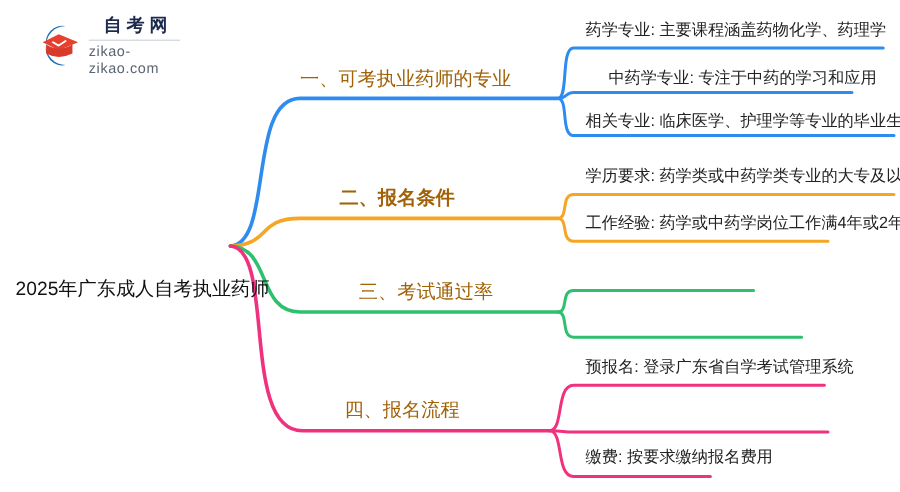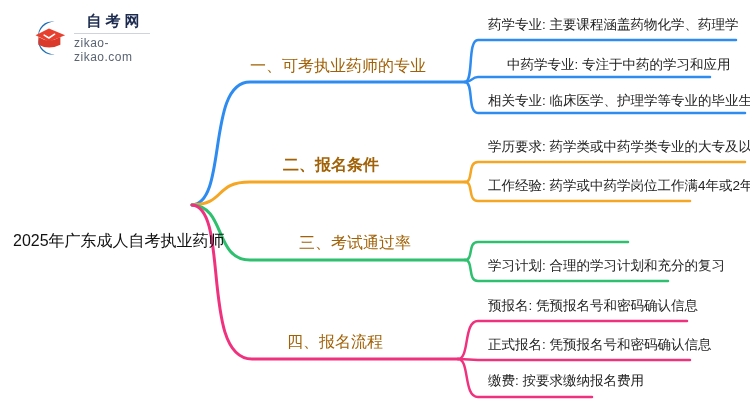--- a/index.html
+++ b/index.html
@@ -71,19 +71,17 @@
   <div class="txt branch-label" style="left:299px;top:233px;">三、考试通过率</div>
   <div class="txt branch-label" style="left:287px;top:332px;">四、报名流程</div>
 
   <div class="txt child-label" style="left:488px;top:16px;">药学专业: 主要课程涵盖药物化学、药理学</div>
   <div class="txt child-label" style="left:507px;top:56px;">中药学专业: 专注于中药的学习和应用</div>
   <div class="txt child-label" style="left:488px;top:92px;">相关专业: 临床医学、护理学等专业的毕业生</div>
 
   <div class="txt child-label" style="left:488px;top:138px;">学历要求: 药学类或中药学类专业的大专及以上学历</div>
   <div class="txt child-label" style="left:488px;top:177px;">工作经验: 药学或中药学岗位工作满4年或2年</div>
 
-  <div class="txt child-label" style="left:488px;top:257px;">学习计划: 合理的学习计划和充分的复习</div>
 
-  <div class="txt child-label" style="left:488px;top:297px;">预报名: 凭预报名号和密码确认信息</div>
-  <div class="txt child-label" style="left:488px;top:336px;">正式报名: 凭预报名号和密码确认信息</div>
+  <div class="txt child-label" style="left:488px;top:297px;">预报名: 登录广东省自学考试管理系统</div>
   <div class="txt child-label" style="left:488px;top:372px;">缴费: 按要求缴纳报名费用</div>
 
 </div>
 
 </body></html>

